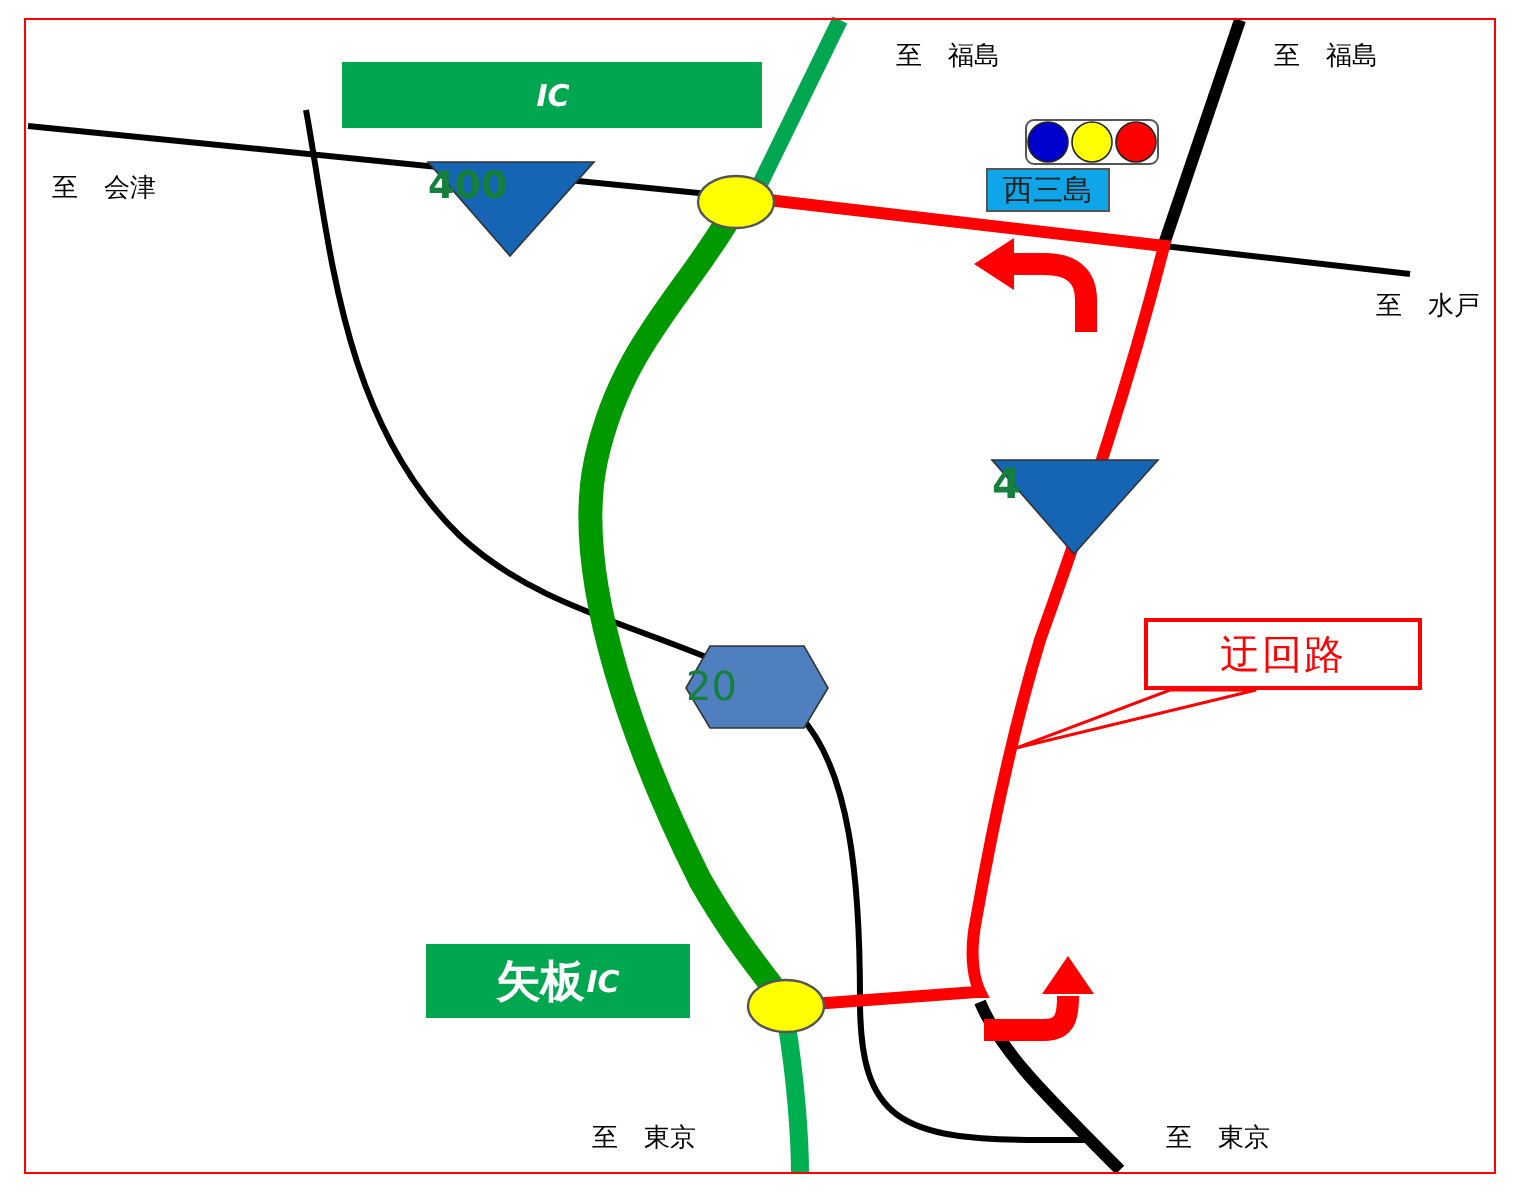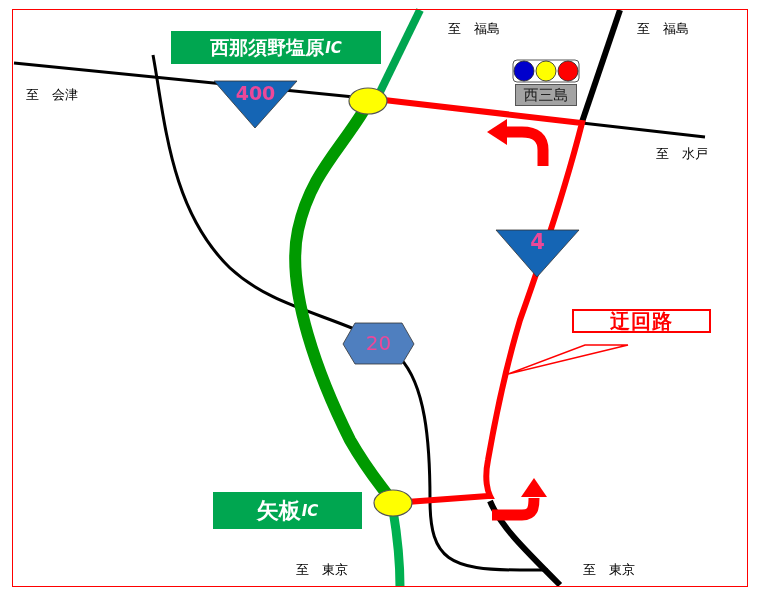--- a/index.html
+++ b/index.html
@@ -2,25 +2,25 @@
 <html><head>
 <meta charset="utf-8">
 <style>
   html, body { margin: 0; padding: 0; background: #ffffff; }
   body { width: 760px; height: 599px; position: relative; overflow: hidden; font-family: "DejaVu Sans", sans-serif; }
   #map { position: absolute; left: 0; top: 0; width: 760px; height: 599px; }
   .frame { position: absolute; left: 12px; top: 9px; width: 736px; height: 578px; border: 1.5px solid #ff0000; box-sizing: border-box; pointer-events: none; }
   .dest { position: absolute; font-size: 13px; color: #000; white-space: pre; line-height: 1; }
   .ic-label { position: absolute; background: #00a650; color: #fff; font-weight: bold; display: flex; align-items: center; justify-content: center; white-space: nowrap; }
   .ic-top { left: 171px; top: 31px; width: 210px; height: 33px; font-size: 19px; }
-  .ic-bottom { left: 213px; top: 492px; width: 149px; height: 37px; font-size: 22px; }
+  .ic-bottom { left: 213px; top: 472px; width: 132px; height: 37px; font-size: 22px; }
   .ic-label .ic-suffix { font-size: 15px; margin-left: 1px; font-style: italic; }
-  .detour-label { position: absolute; left: 572px; top: 309px; width: 139px; height: 24px; border: 2.5px solid #ff0000; box-sizing: border-box; background: #fff; color: #ff0000; font-weight: bold; font-size: 20px; display: flex; align-items: center; justify-content: center; letter-spacing: 1px; }
-  .signal-name { position: absolute; left: 515px; top: 84px; width: 62px; height: 22px; border: 1px solid #555; box-sizing: border-box; background: #a3a3a3; font-size: 15px; display: flex; align-items: center; justify-content: center; color: #222; }
-  .route-num { position: absolute; color: #ec4899; font-weight: bold; text-align: center; line-height: 1; }
+  .detour-label { position: absolute; left: 572px; top: 309px; width: 139px; height: 36px; border: 2.5px solid #ff0000; box-sizing: border-box; background: #fff; color: #ff0000; font-weight: normal; font-size: 20px; display: flex; align-items: center; justify-content: center; letter-spacing: 1px; }
+  .signal-name { position: absolute; left: 493px; top: 84px; width: 62px; height: 22px; border: 1px solid #555; box-sizing: border-box; background: #0ea5e9; font-size: 15px; display: flex; align-items: center; justify-content: center; color: #222; }
+  .route-num { position: absolute; color: #15803d; font-weight: bold; text-align: left; line-height: 1; }
 </style>
 </head>
 <body>
 
 <svg id="map" viewBox="0 0 760 599" xmlns="http://www.w3.org/2000/svg">
 
   <path d="M14 63 L384 100 L582 123 L705 137" stroke="#000" stroke-width="3" fill="none"></path>
 
   <path d="M153 55 C165 120 170 210 230 268 C270 305 320 312 380 340" stroke="#000" stroke-width="3" fill="none"></path>
 
@@ -60,26 +60,25 @@
   <circle cx="524" cy="71" r="10" fill="#0000cc" stroke="#222" stroke-width="0.8"></circle>
   <circle cx="546" cy="71" r="10" fill="#ffff00" stroke="#222" stroke-width="0.8"></circle>
   <circle cx="568" cy="71" r="10" fill="#ff0000" stroke="#222" stroke-width="0.8"></circle>
 </svg>
 
 <div class="frame"></div>
 
 <div class="dest" style="left:26px; top:88px;">至　会津</div>
 <div class="dest" style="left:448px; top:22px;">至　福島</div>
 <div class="dest" style="left:637px; top:22px;">至　福島</div>
-<div class="dest" style="left:656px; top:147px;">至　水戸</div>
+<div class="dest" style="left:688px; top:147px;">至　水戸</div>
 <div class="dest" style="left:296px; top:563px;">至　東京</div>
 <div class="dest" style="left:583px; top:563px;">至　東京</div>
 
 <div class="ic-label ic-top">
-  <span>西那須野塩原</span>
     <span class="ic-suffix">IC</span>
 </div>
 <div class="ic-label ic-bottom">
   <span>矢板</span>
     <span class="ic-suffix">IC</span>
 </div>
 
 <div class="route-num" style="left:214px; top:84px; width:83px; font-size:19px;">400</div>
 <div class="route-num" style="left:496px; top:232px; width:83px; font-size:21px;">4</div>
 <div class="route-num" style="left:343px; top:333px; width:71px; font-size:20px; font-weight:normal;">20</div>

